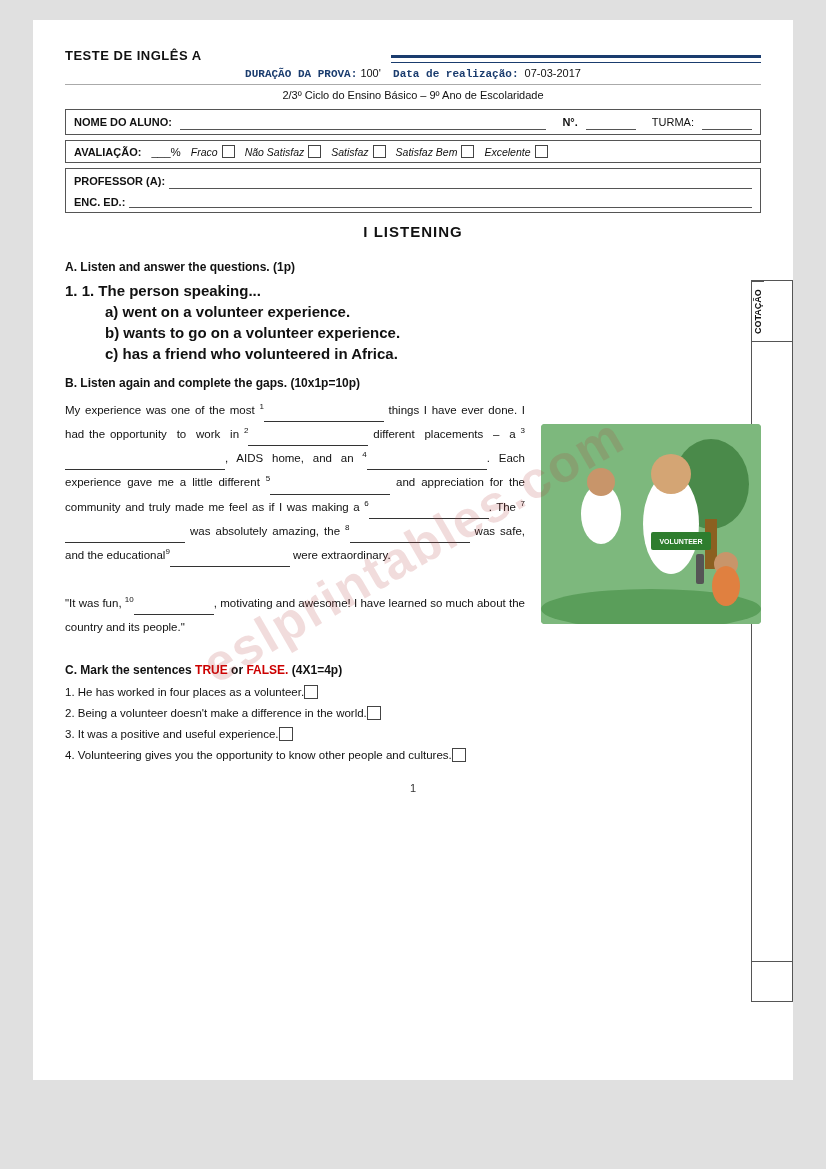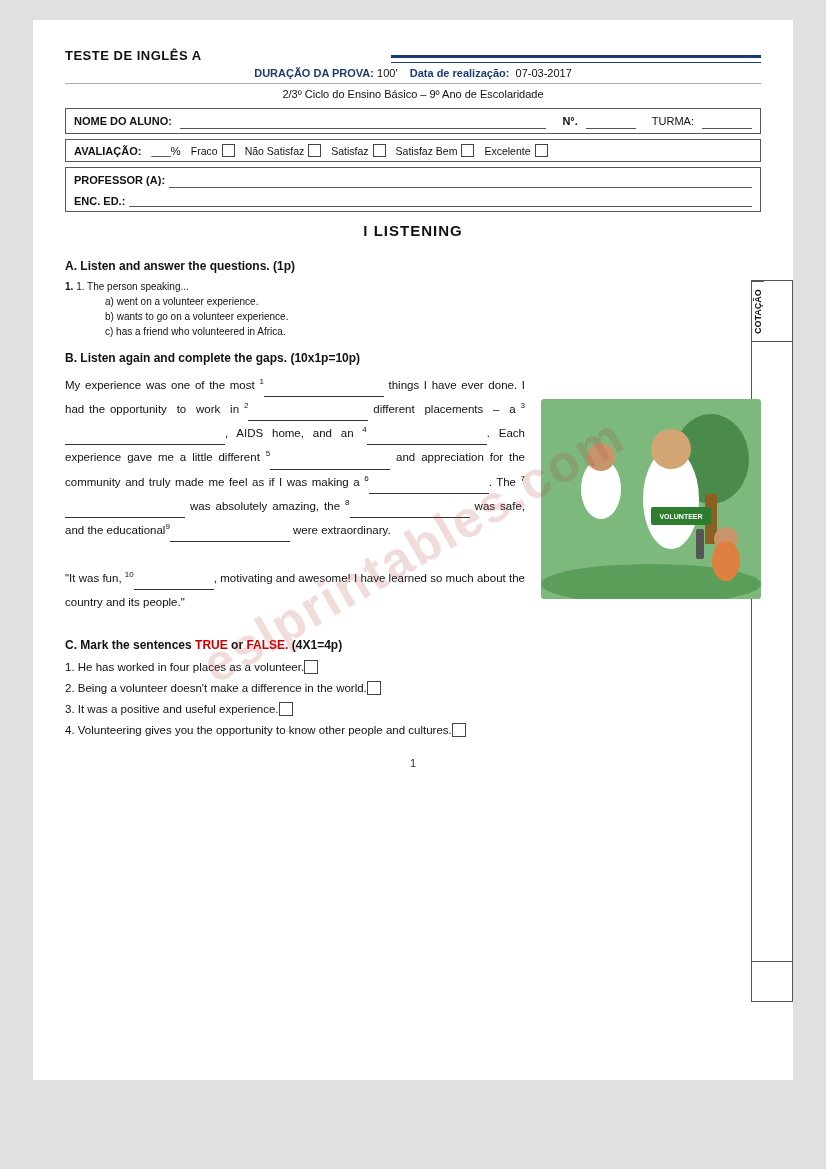--- a/index.html
+++ b/index.html
@@ -47,21 +47,21 @@
       border-bottom: 1px solid #1a3c6e;
       width: 100%;
     }
     .duracao-line {
       text-align: center;
       font-size: 11px;
       margin-bottom: 2px;
       padding-bottom: 4px;
       border-bottom: 1px solid #aaa;
     }
-    .duracao-line span.label { color: #1a3c6e; font-weight: bold; }
+    .duracao-line span.label { color: #1a3c6e; font-weight: bold; font-family: Liberation Mono, monospace; }
     .ciclo-line {
       text-align: center;
       font-size: 11px;
       margin-top: 4px;
       margin-bottom: 8px;
     }
 
     
     .form-box {
       border: 1.5px solid #555;
@@ -79,21 +79,21 @@
     .nome-n-line { width: 50px; border-bottom: 1px solid #555; height: 16px; display: inline-block; }
     .nome-turma { font-weight: normal; font-size: 11px; margin-left: 8px; }
 
     .avaliacao-row {
       display: flex;
       align-items: center;
       gap: 10px;
       flex-wrap: wrap;
     }
     .aval-label { font-weight: bold; font-size: 11px; }
-    .checkbox-item { display: flex; align-items: center; gap: 4px; font-size: 10.5px; }
+    .checkbox-item { display: flex; align-items: center; gap: 4px; font-size: 10.5px; font-style: italic; }
     .checkbox-box {
       width: 13px; height: 13px;
       border: 1.5px solid #444;
       display: inline-block;
       flex-shrink: 0;
     }
 
     .professor-row { display: flex; align-items: center; gap: 4px; margin-bottom: 3px; }
     .prof-label { font-weight: bold; font-size: 11px; white-space: nowrap; }
     .prof-line { flex: 1; border-bottom: 1px solid #555; height: 16px; }
@@ -137,21 +137,21 @@
       height: 40px;
       border-top: 1px solid #555;
       margin-top: 580px;
     }
 
     
     .question-block { margin-bottom: 14px; }
     .question-title { font-weight: bold; font-size: 12px; margin-bottom: 8px; }
     .question-title .pts { font-weight: bold; }
 
-    .q-item { margin-bottom: 4px; font-size: 10px; }
+    .q-item { margin-bottom: 4px; font-size: 15px; font-weight: bold; }
     .indent-a { padding-left: 40px; }
     .indent-b { padding-left: 40px; }
 
     
     .gap-text {
       font-size: 11.5px;
       line-height: 2.1;
       margin-bottom: 10px;
       text-align: justify;
     }

